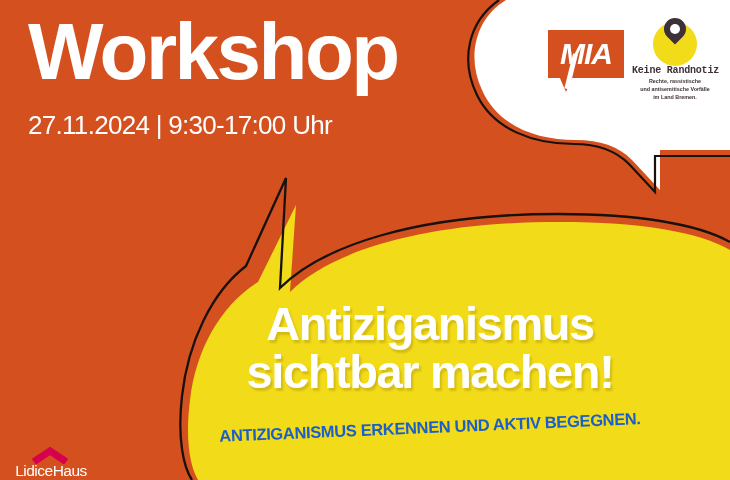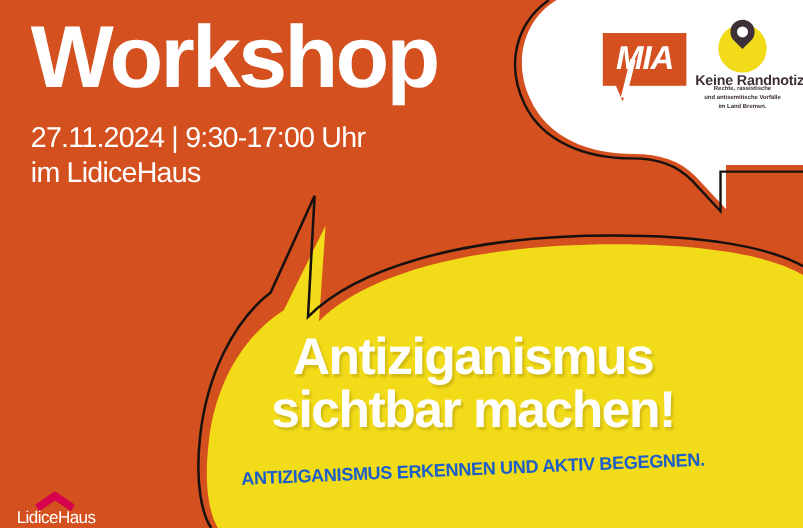--- a/index.html
+++ b/index.html
@@ -140,23 +140,23 @@
     width: 10px;
     height: 10px;
     background: #FFFFFF;
     border-radius: 50%;
   }
   .kr-title {
     position: absolute;
     left: 0;
     top: 43px;
     width: 86px;
-    font-family: Liberation Sans, sans-serif;
-    font-weight: bold;
-    font-size: 13px;
+    font-family: Liberation Mono, monospace;
+    font-weight: bold;
+    font-size: 10px;
     letter-spacing: -0.2px;
     color: #3E3038;
     white-space: nowrap;
   }
   .kr-sub {
     position: absolute;
     left: -2px;
     top: 55px;
     width: 90px;
     font-family: "Liberation Sans", sans-serif;
@@ -287,21 +287,20 @@
              C 698,224 638,214 558,214
              C 416,214 322,246 280,288
              L 286,178 L 246,266
              C 212,292 188,342 182,396
              C 177,440 184,468 192,480" fill="none" stroke="#17120F" stroke-width="2.3" stroke-linejoin="miter"></path>
   </svg>
 
   <div class="headline-block">
     <div class="workshop-title">Workshop</div>
     <div class="event-line event-datetime">27.11.2024 | 9:30-17:00 Uhr</div>
-    <div class="event-line">im LidiceHaus</div>
   </div>
 
   <div class="mia-logo">
     <div class="mia-box"></div>
     <div class="mia-tail"></div>
     <div class="mia-slash"></div>
     <div class="mia-text">MIA</div>
   </div>
 
   <div class="kr-logo">

